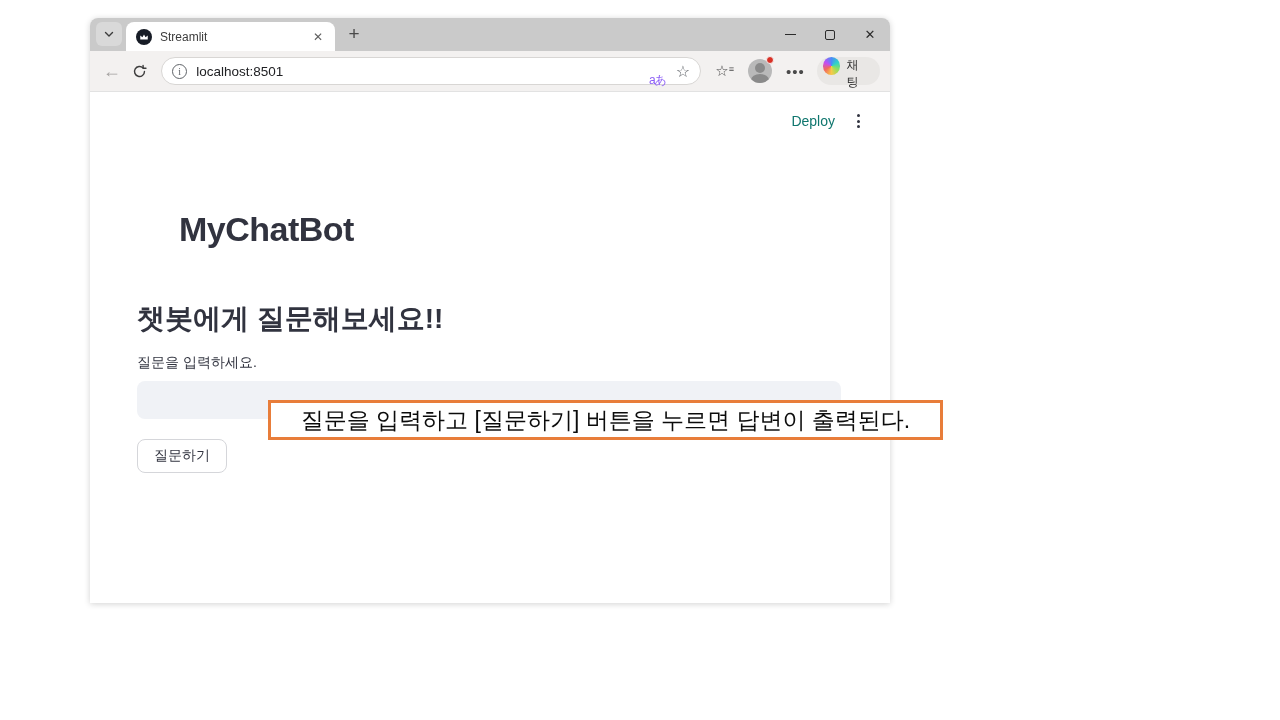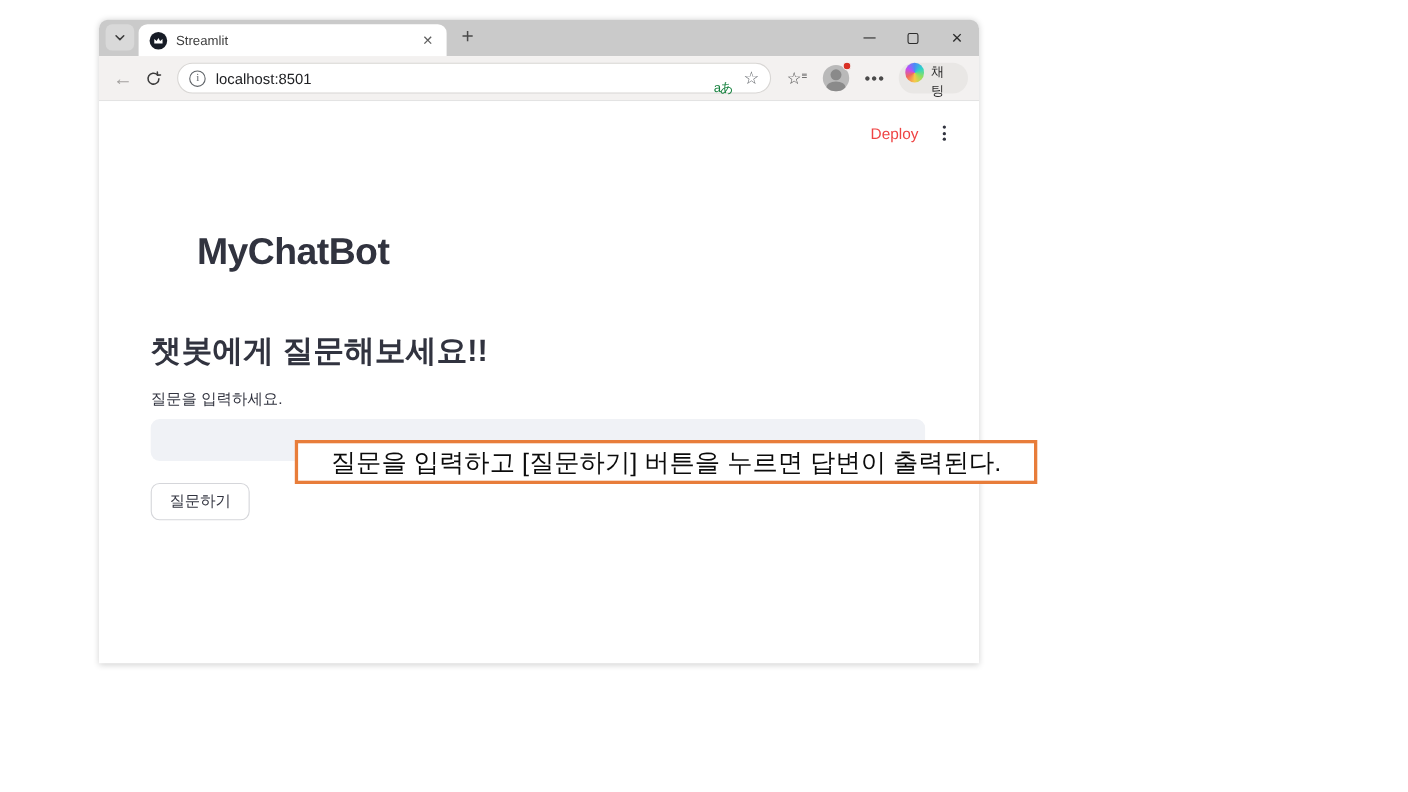--- a/index.html
+++ b/index.html
@@ -11,21 +11,21 @@
   .browser { position:absolute; left:90px; top:18px; width:800px; height:585px;
              border-radius:8px 8px 0 0; box-shadow:0 1px 6px rgba(0,0,0,.18);
              background:#fff; }
 
   
   .tabstrip { height:33px; background:#cacaca; border-radius:8px 8px 0 0;
               display:flex; align-items:flex-end; position:relative; }
   .tab-search { width:26px; height:24px; margin:0 4px 5px 6px; border-radius:6px;
                 background:#d9d9d9; display:flex; align-items:center; justify-content:center;
                 cursor:pointer; }
-  .tab { width:280px; height:29px; background:#fff; border-radius:8px 8px 0 0;
+  .tab { width:209px; height:29px; background:#fff; border-radius:8px 8px 0 0;
          display:flex; align-items:center; padding:0 8px 0 10px; position:relative; }
   .favicon { width:16px; height:16px; border-radius:50%; background:#171c26;
              display:flex; align-items:center; justify-content:center; flex:0 0 16px; }
   .tab-title { font-size:12px; color:#3c3c3c; margin-left:8px; flex:1;
                white-space:nowrap; overflow:hidden; }
   .tab-close { font-size:12px; color:#5f5f5f; width:18px; height:18px; border-radius:4px;
                display:flex; align-items:center; justify-content:center; cursor:pointer; }
   .new-tab { font-size:19px; font-weight:300; color:#4a4a4a; width:26px; height:26px;
              margin:0 0 4px 6px; display:flex; align-items:center; justify-content:center;
              border-radius:6px; cursor:pointer; }
@@ -41,21 +41,21 @@
   .nav-btn { width:28px; height:28px; display:flex; align-items:center; justify-content:center;
              border-radius:6px; cursor:pointer; }
   .back-arrow { font-size:18px; color:#a4a2a0; }
   .urlbar { height:28px; flex:0 0 540px; margin-left:8px; background:#fff;
             border:1px solid #d8d6d4; border-radius:14px; display:flex; align-items:center;
             padding:0 10px; }
   .info-icon { width:15px; height:15px; border:1.2px solid #5f6368; border-radius:50%;
                display:flex; align-items:center; justify-content:center;
                font-size:10px; color:#5f6368; font-family:"Liberation Serif", serif; flex:0 0 15px; }
   .url-text { font-size:13.5px; color:#202124; margin-left:9px; flex:1; }
-  .translate-glyph { font-size:12px; color:#15803d; letter-spacing:-1px; cursor:pointer;margin-top:18px; }
+  .translate-glyph { font-size:12px; color:#8b5cf6; letter-spacing:-1px; cursor:pointer;margin-top:18px; }
   .star-glyph { font-size:16px; color:#5f6368; margin-left:10px; cursor:pointer; }
   .bar-icon { margin-left:14px; display:flex; align-items:center; justify-content:center;
               cursor:pointer; position:relative; }
   .collections { font-size:15px; color:#4a4a4a; }
   .avatar { width:24px; height:24px; border-radius:50%; background:#b9b9b9; overflow:hidden;
             position:relative; }
   .avatar .head { position:absolute; left:7px; top:4px; width:10px; height:10px;
                   border-radius:50%; background:#8a8a8a; }
   .avatar .body { position:absolute; left:3px; top:15px; width:18px; height:12px;
                   border-radius:50%; background:#8a8a8a; }
@@ -64,21 +64,21 @@
   .more-dots { font-size:15px; color:#4a4a4a; letter-spacing:1px; }
   .copilot-pill { margin-left:12px; height:28px; background:#e9e7e5; border-radius:14px;
                   display:flex; align-items:flex-start; padding:0 10px 0 6px; cursor:pointer; }
   .copilot-logo { width:18px; height:18px; border-radius:50%;
                   background:conic-gradient(#4a8cf7,#2ed3c8,#8ee05e,#f7c948,#f2695c,#c24cf6,#4a8cf7); }
   .copilot-label { font-size:12px; color:#2b2b2b; margin-left:6px; }
 
   
   .content { position:relative; height:510px; background:#fff; overflow:visible; }
   .st-header { position:absolute; top:18px; right:26px; display:flex; align-items:center; gap:18px; }
-  .deploy { font-size:14px; color:#ef4444; cursor:pointer; }
+  .deploy { font-size:14px; color:#0f766e; cursor:pointer; }
   .kebab { display:flex; flex-direction:column; gap:2.5px; cursor:pointer; padding:4px; }
   .kebab i { width:3px; height:3px; border-radius:50%; background:#31333f; }
   .st-main { position:absolute; left:47px; top:0; width:704px; }
   .st-h1 { position:absolute; top:118px; font-size:34px; font-weight:700; color:#31333f;
            letter-spacing:-0.5px;margin-left:42px; }
   .st-h2 { position:absolute; top:208px; font-size:28px; font-weight:700; color:#31333f; }
   .st-label { position:absolute; top:262px; font-size:14px; color:#31333f; }
   .st-input { position:absolute; top:289px; width:704px; height:38px; background:#f0f2f6;
               border:none; border-radius:8px; font-size:14px; color:#31333f; padding:0 12px;
               outline:none; }

